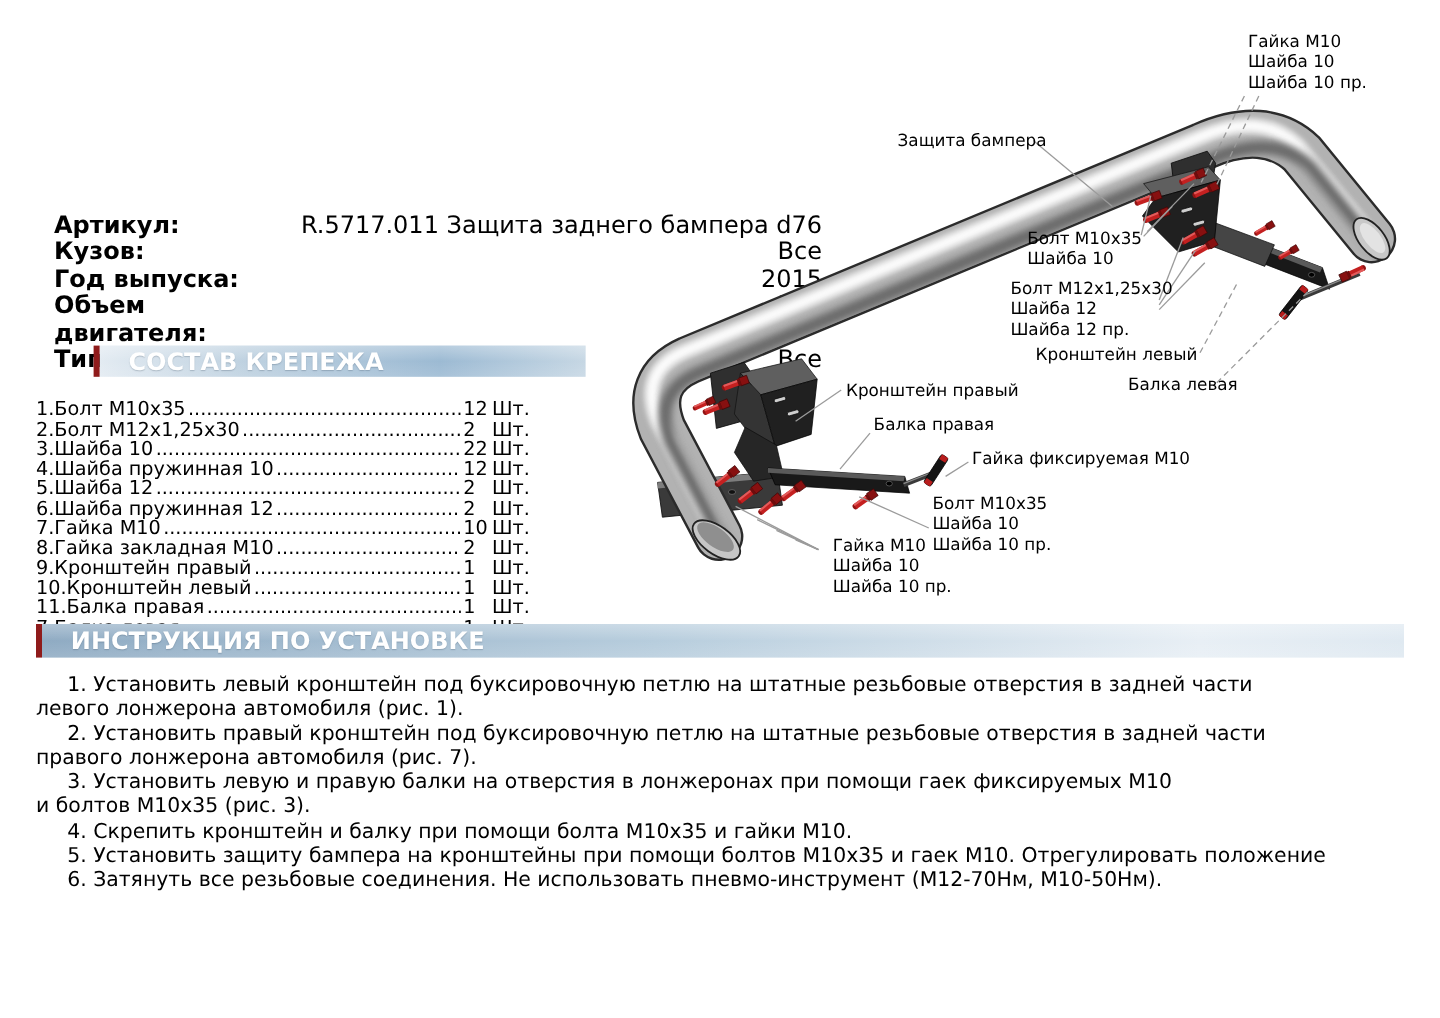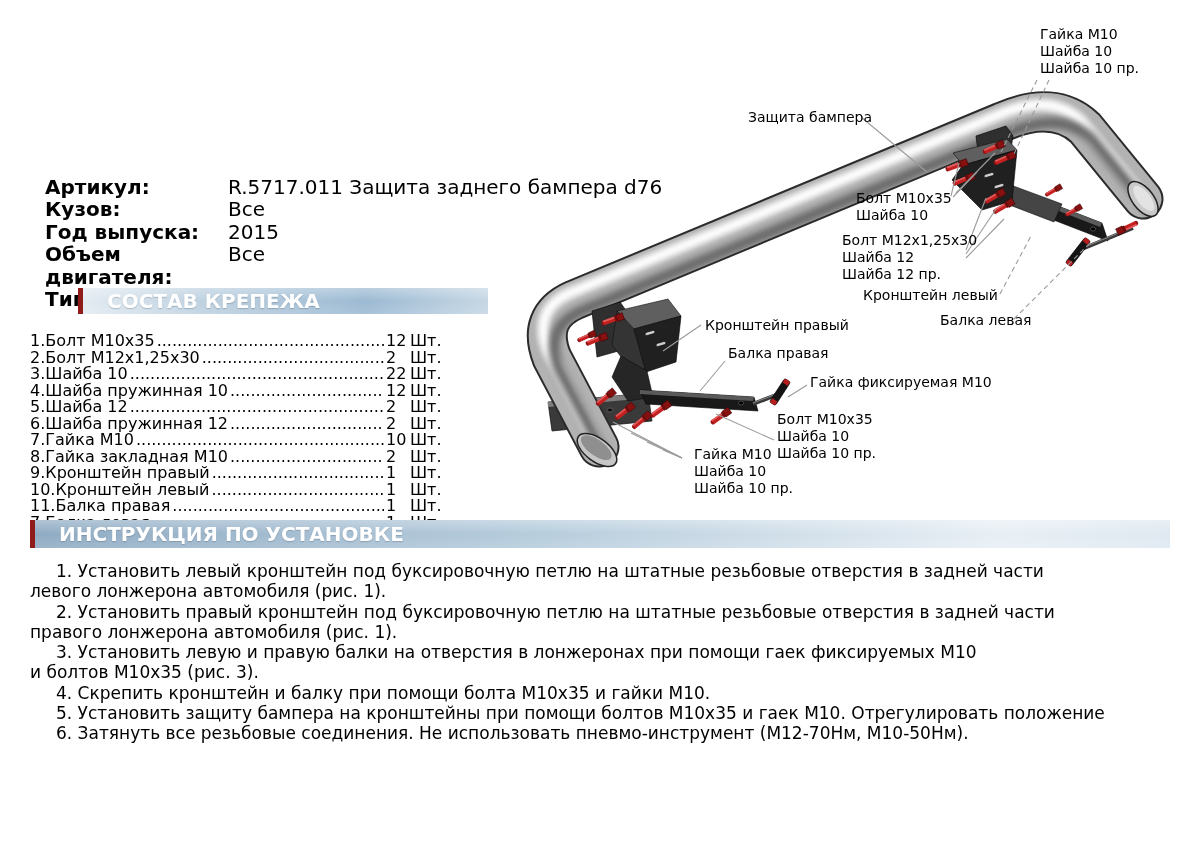--- a/index.html
+++ b/index.html
@@ -14,21 +14,21 @@
   .bar-sec{top:288px;width:410px;height:26px;font-size:20px;padding-left:24px;
        background:linear-gradient(180deg,rgba(255,255,255,.30) 0%,rgba(255,255,255,0) 50%,rgba(255,255,255,.12) 100%),
                   linear-gradient(90deg,#e3ebf2 0%,#bed1e0 30%,#9cbad3 70%,#c6d7e4 100%);margin-left:48px;}
   .bar-instr{top:520px;width:1140px;height:28px;font-size:20px;padding-left:24px;
        background:linear-gradient(180deg,rgba(255,255,255,.30) 0%,rgba(255,255,255,0) 50%,rgba(255,255,255,.12) 100%),
                   linear-gradient(90deg,#8fabc3 0%,#b7cddd 45%,#e8eff5 85%,#dfe9f1 100%);}
 
   .specs{position:absolute;left:45px;top:176px;width:640px;font-size:20px;line-height:22.4px;}
   .srow{display:flex;}
   .slabel{font-weight:bold;width:183px;flex:none;}
-  .sval{flex:1;}
+  .sval{flex:1;text-align:right;}
 
   .plist{position:absolute;left:30px;top:318px;width:410px;font-size:16px;line-height:16.5px;margin-top:15px;}
   .prow{display:flex;align-items:baseline;white-space:nowrap;}
   .pname{flex:none;}
   .dots{flex:1 1 0;overflow:hidden;white-space:nowrap;margin:0 2px;}
   .pqty{flex:none;width:24px;}
   .punit{flex:none;width:30px;}
 
   .instr{position:absolute;left:30px;top:561px;width:1140px;font-size:17px;line-height:20.3px;}
   .instr .ind{padding-left:26px;}
@@ -145,21 +145,21 @@
   </div>
 
   <div class="bar bar-instr">
     <span>ИНСТРУКЦИЯ ПО УСТАНОВКЕ</span>
   </div>
 
   <div class="instr">
     <div class="ind">1. Установить левый кронштейн под буксировочную петлю на штатные резьбовые отверстия в задней части</div>
     <div>левого лонжерона автомобиля (рис. 1).</div>
     <div class="ind">2. Установить правый кронштейн под буксировочную петлю на штатные резьбовые отверстия в задней части</div>
-    <div>правого лонжерона автомобиля (рис. 1).</div>
+    <div>правого лонжерона автомобиля (рис. 7).</div>
     <div class="ind">3. Установить левую и правую балки на отверстия в лонжеронах при помощи гаек фиксируемых М10</div>
     <div>и болтов М10х35 (рис. 3).</div>
     <div class="ind">4. Скрепить кронштейн и балку при помощи болта М10х35 и гайки М10.</div>
     <div class="ind">5. Установить защиту бампера на кронштейны при помощи болтов М10х35 и гаек М10. Отрегулировать положение</div>
     <div class="ind">6. Затянуть все резьбовые соединения. Не использовать пневмо-инструмент (М12-70Нм, М10-50Нм).</div>
   </div>
 
   <svg class="diagram" width="1200" height="848" viewBox="0 0 1200 848">
     <defs>
       <filter id="b1" x="-30%" y="-30%" width="160%" height="160%">

